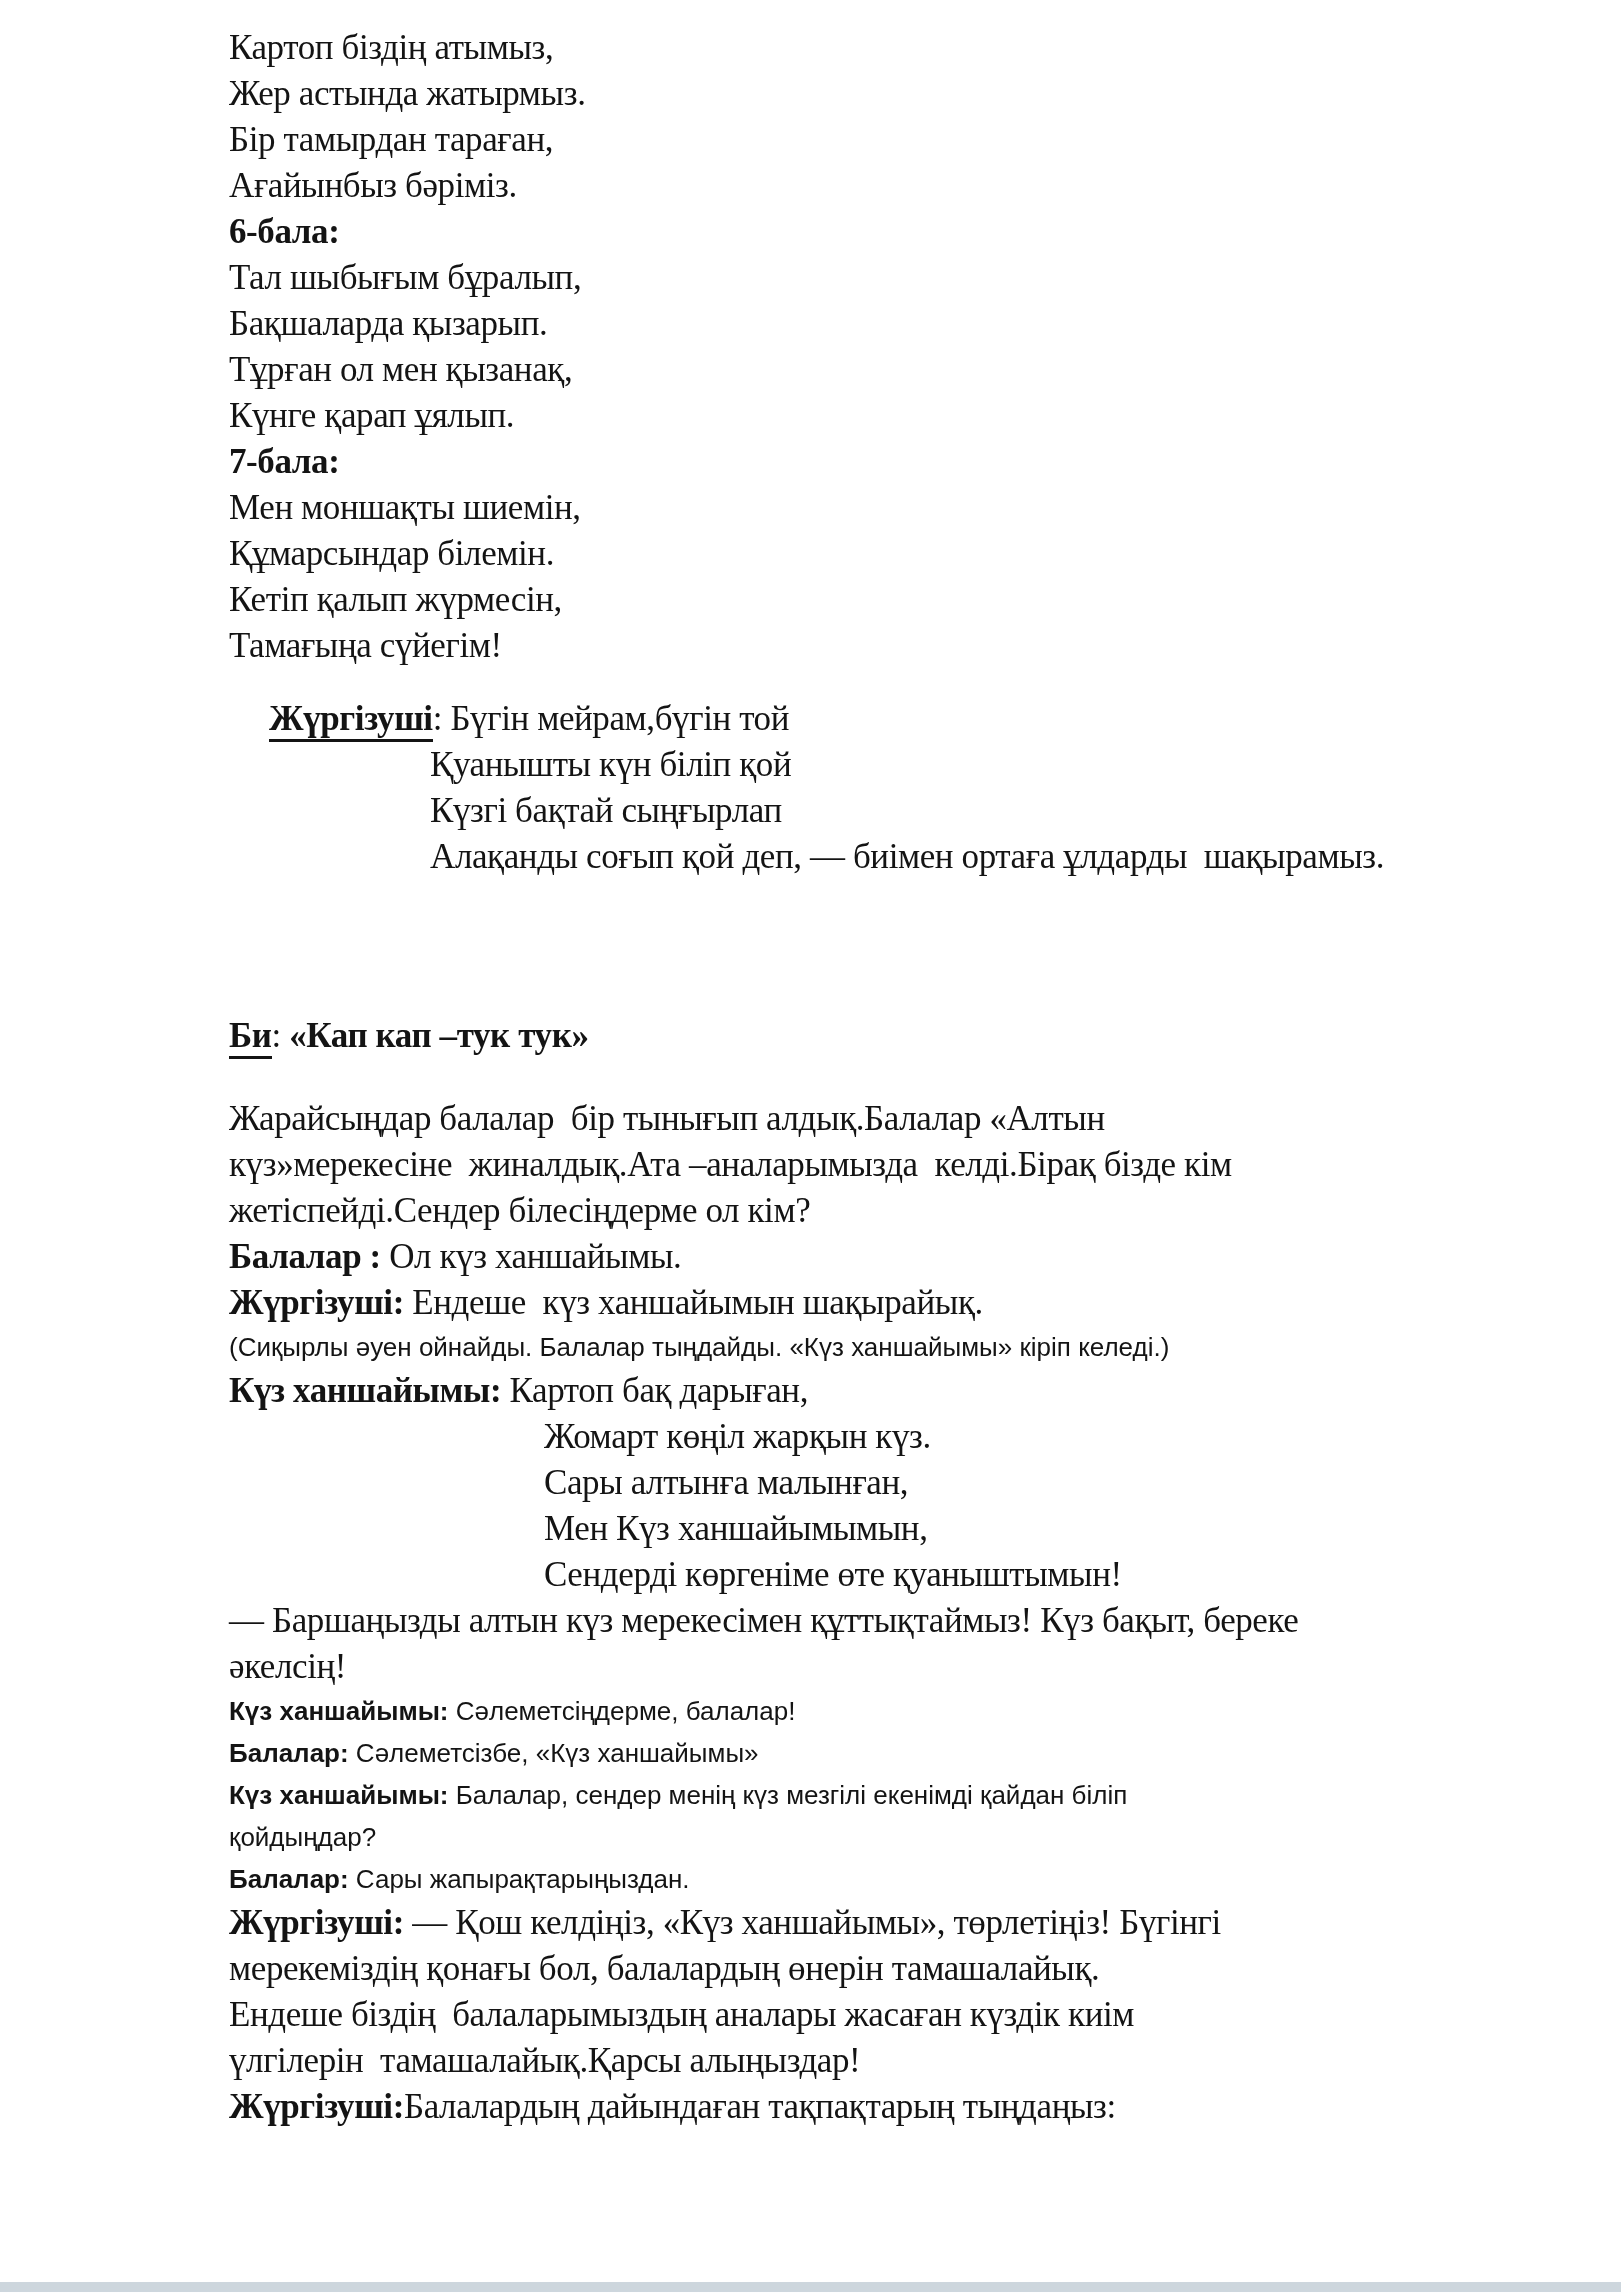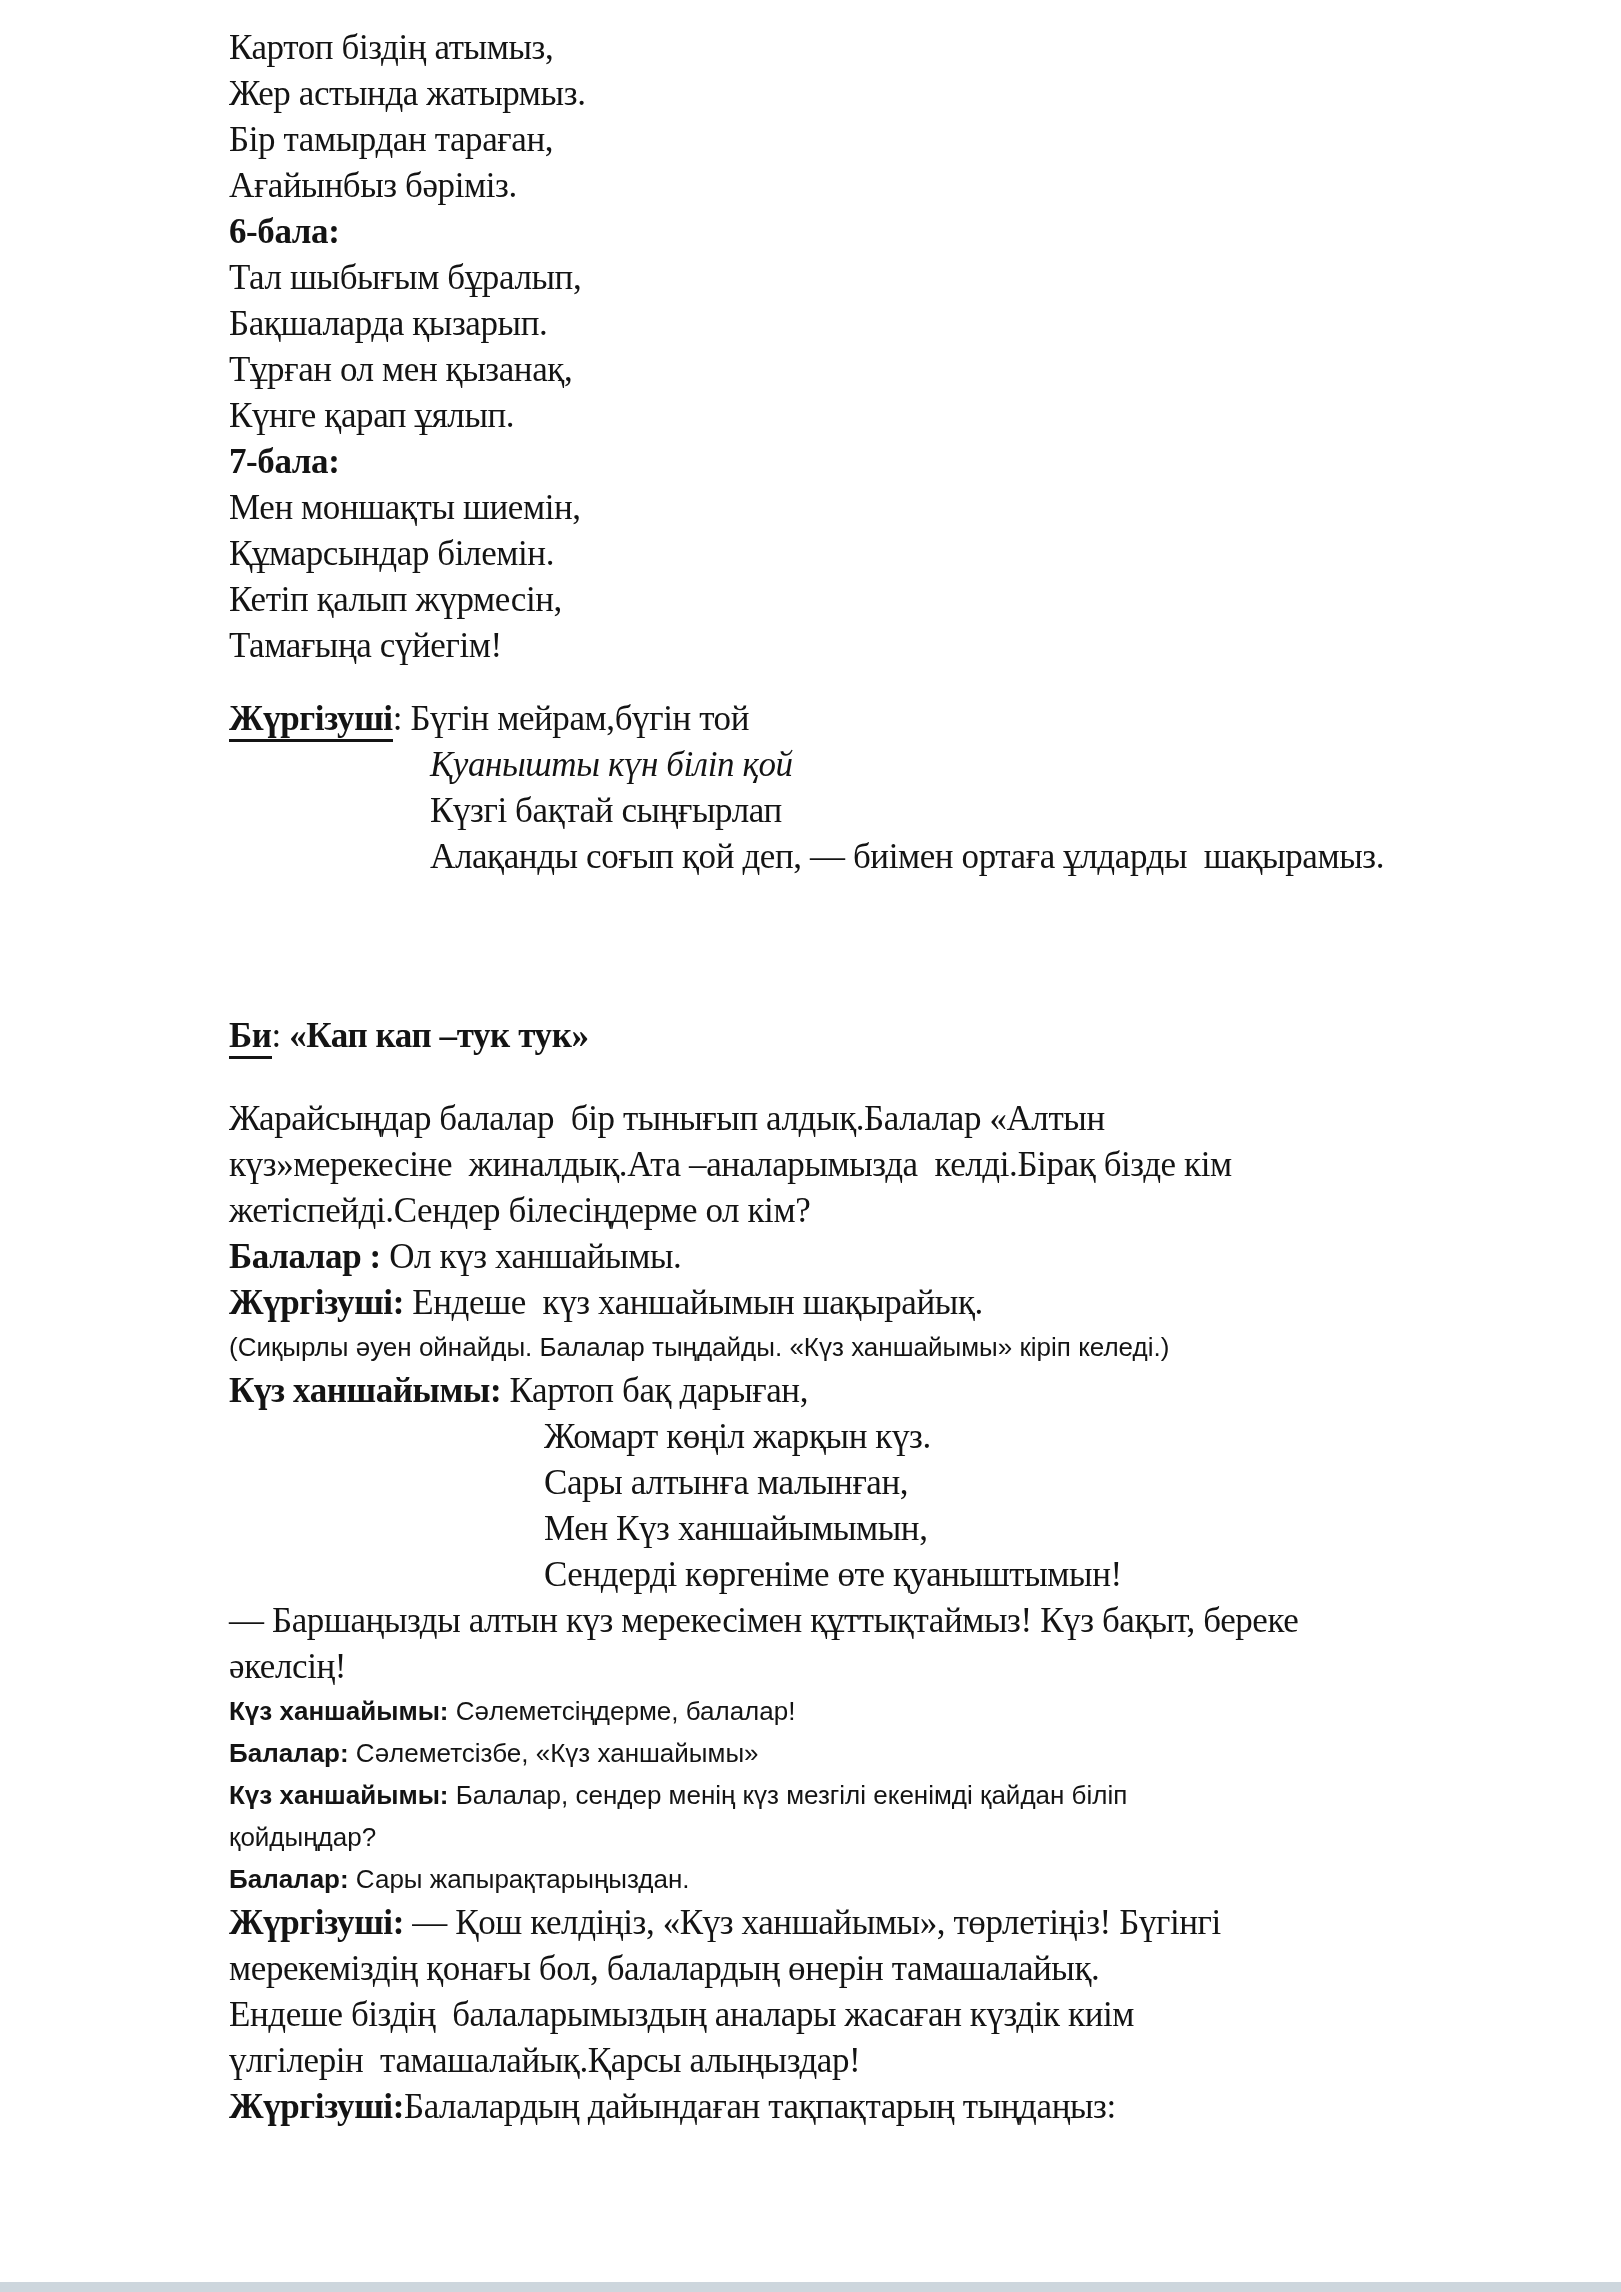--- a/index.html
+++ b/index.html
@@ -47,22 +47,22 @@
       <div class="line"><span class="seg-b">6-бала:</span></div>
       <div class="line"><span>Тал шыбығым бұралып,</span></div>
       <div class="line"><span>Бақшаларда қызарып.</span></div>
       <div class="line"><span>Тұрған ол мен қызанақ,</span></div>
       <div class="line"><span>Күнге қарап ұялып.</span></div>
       <div class="line"><span class="seg-b">7-бала:</span></div>
       <div class="line"><span>Мен моншақты шиемін,</span></div>
       <div class="line"><span>Құмарсындар білемін.</span></div>
       <div class="line"><span>Кетіп қалып жүрмесін,</span></div>
       <div class="line"><span>Тамағыңа сүйегім!</span></div>
-      <div class="line" style="margin-top: 27px;"><span class="seg-b seg-u">Жүргізуші</span><span>: Бүгін мейрам,бүгін той</span></div>
-      <div class="line" style="padding-left: 201px; font-style: italic;"><span>Қуанышты күн біліп қой</span></div>
+      <div class="line" style="margin-top: 27px; margin-left: 40px;"><span class="seg-b seg-u">Жүргізуші</span><span>: Бүгін мейрам,бүгін той</span></div>
+      <div class="line" style="padding-left: 201px;"><span>Қуанышты күн біліп қой</span></div>
       <div class="line" style="padding-left: 201px;"><span>Күзгі бақтай сыңғырлап</span></div>
       <div class="line" style="padding-left: 201px;"><span>Алақанды соғып қой деп, — биімен ортаға ұлдарды  шақырамыз.</span></div>
       <div class="line" style="margin-top: 133px;"><span class="seg-b seg-u">Би</span><span>: </span><span class="seg-b">«Кап кап –тук тук»</span></div>
       <div class="line" style="margin-top: 37px;"><span>Жарайсыңдар балалар  бір тынығып алдық.Балалар «Алтын</span></div>
       <div class="line"><span>күз»мерекесіне  жиналдық.Ата –аналарымызда  келді.Бірақ бізде кім</span></div>
       <div class="line"><span>жетіспейді.Сендер білесіңдерме ол кім?</span></div>
       <div class="line"><span class="seg-b">Балалар :</span><span> Ол күз ханшайымы.</span></div>
       <div class="line"><span class="seg-b">Жүргізуші:</span><span> Ендеше  күз ханшайымын шақырайық.</span></div>
       <div class="line sans"><span>(Сиқырлы әуен ойнайды. Балалар тыңдайды. «Күз ханшайымы» кіріп келеді.)</span></div>
       <div class="line"><span class="seg-b">Күз ханшайымы:</span><span> Картоп бақ дарыған,</span></div>

